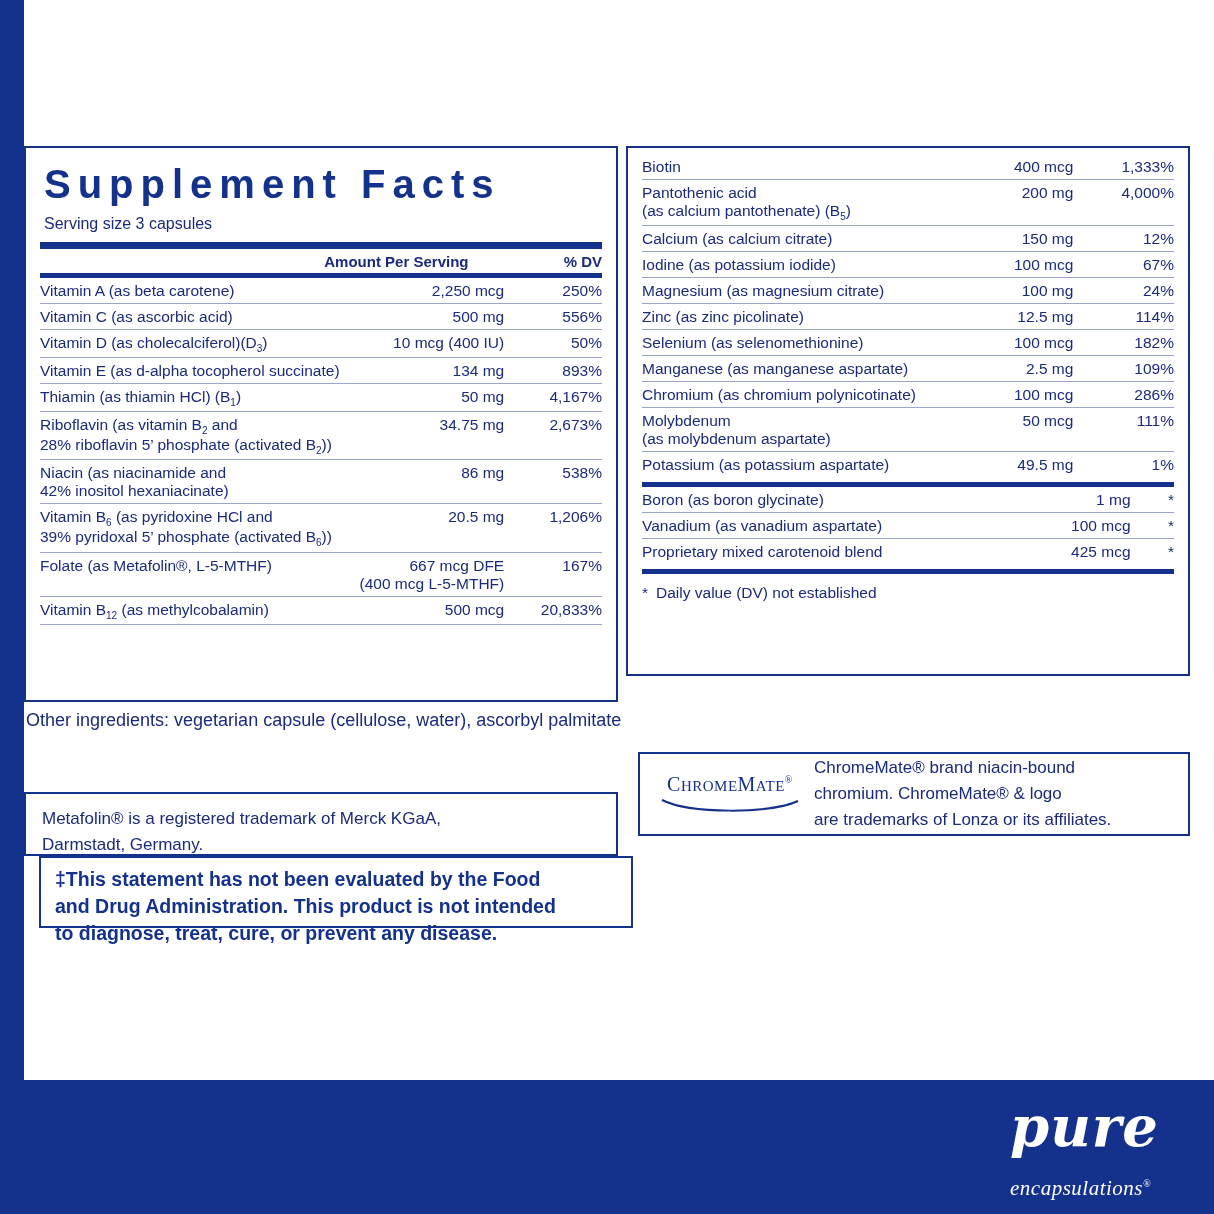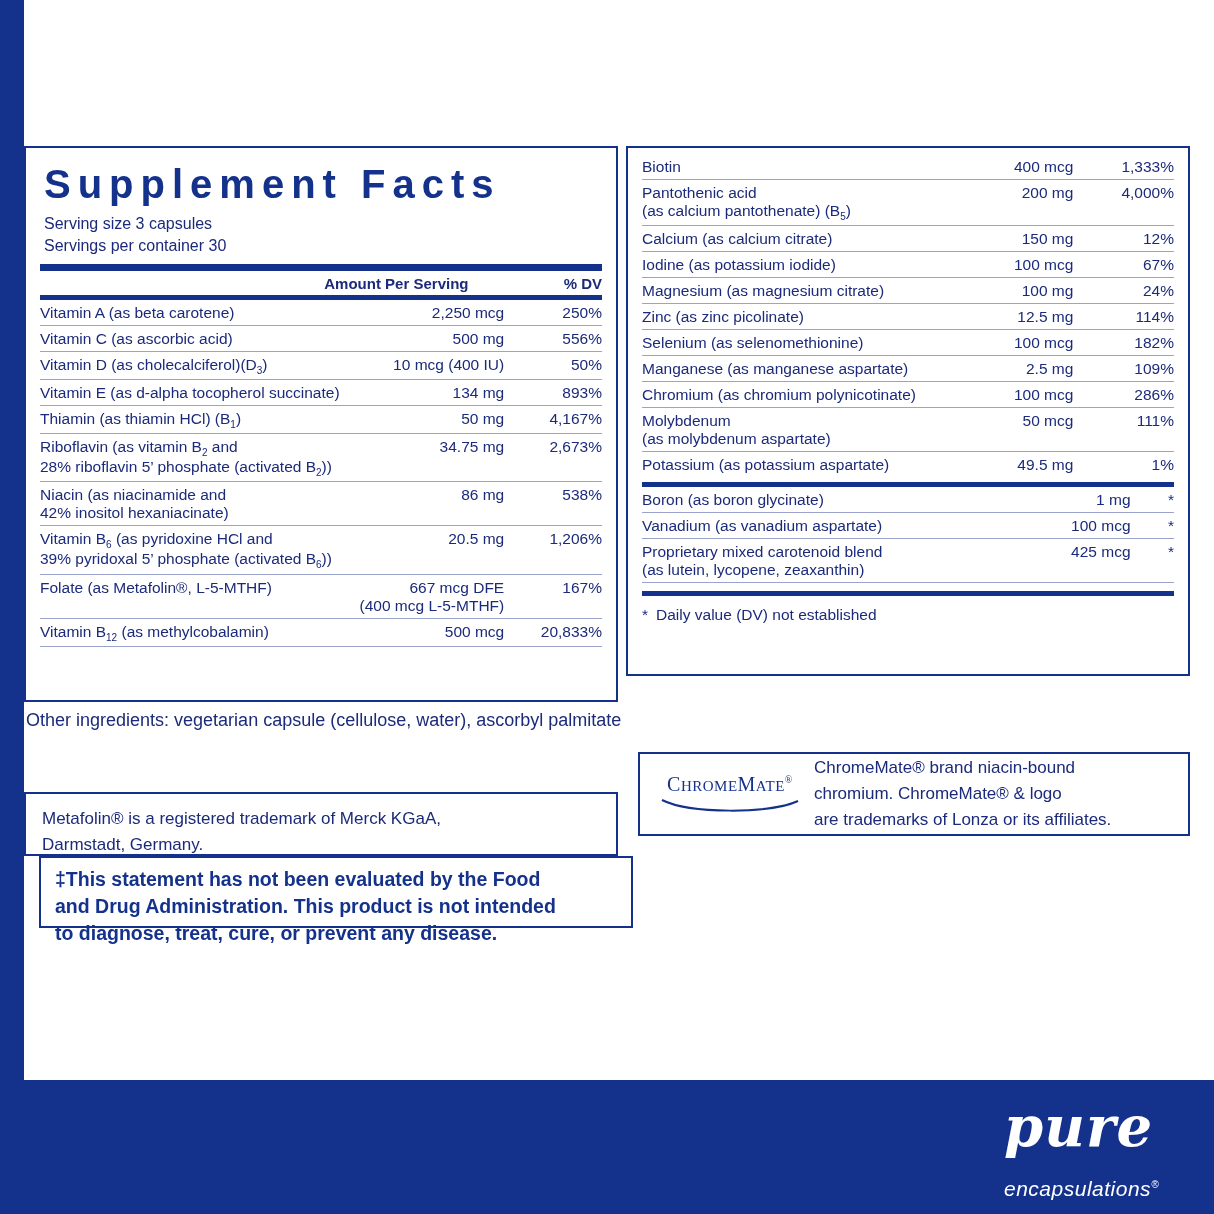--- a/index.html
+++ b/index.html
@@ -49,25 +49,25 @@
   }
   .brand-name {
     font-family: "DejaVu Serif", serif;
     font-style: italic;
     font-weight: bold;
     font-size: 56px;
     line-height: 56px;
     letter-spacing: 1px;
   }
   .brand-sub {
-    font-family: Liberation Sans, sans-serif;
+    font-family: Liberation Serif, serif;
     font-style: italic;
     font-size: 21px;
-    line-height: 24px;
-    margin-top: 19px;
+    line-height: 36px;
+    margin-top: 12px;
     letter-spacing: 0.5px;
   }
   .brand-sub sup {
     font-size: 10px;
     vertical-align: super;
   }
 
   
   .panel {
     position: absolute;
@@ -220,21 +220,20 @@
 </head>
 <body>
 
 <div class="page">
 
   <div class="left-bar"></div>
 
   <div class="panel" id="sf-left">
     <div class="sf-title">Supplement Facts</div>
     <div class="serving-line">Serving size  3 capsules</div>
-    <div class="serving-line">Servings per container  30</div>
 
     <div class="rule-thick"></div>
 
     <table class="nutrients">
       <tbody>
           <tr class="hdr-row">
         <td class="name"></td>
         <td class="amt">Amount Per Serving</td>
         <td class="dv">% DV</td>
       </tr>
@@ -401,25 +400,20 @@
       </tr>
       <tr>
         <td class="name">Vanadium (as vanadium aspartate)</td>
         <td class="amt">100 mcg</td>
         <td class="dv">*</td>
       </tr>
       <tr class="no-rule">
         <td class="name">Proprietary mixed carotenoid blend</td>
         <td class="amt">425 mcg</td>
         <td class="dv">*</td>
-      </tr>
-      <tr class="cont">
-        <td class="name">(as lutein, lycopene, zeaxanthin)</td>
-        <td class="amt"></td>
-        <td class="dv"></td>
       </tr>
     </tbody>
       </table>
 
     <div class="rule-med" style="margin-top:8px;"></div>
 
     <div class="footnote">
       <span class="star">*</span><span>Daily value (DV) not established</span>
     </div>
   </div>

